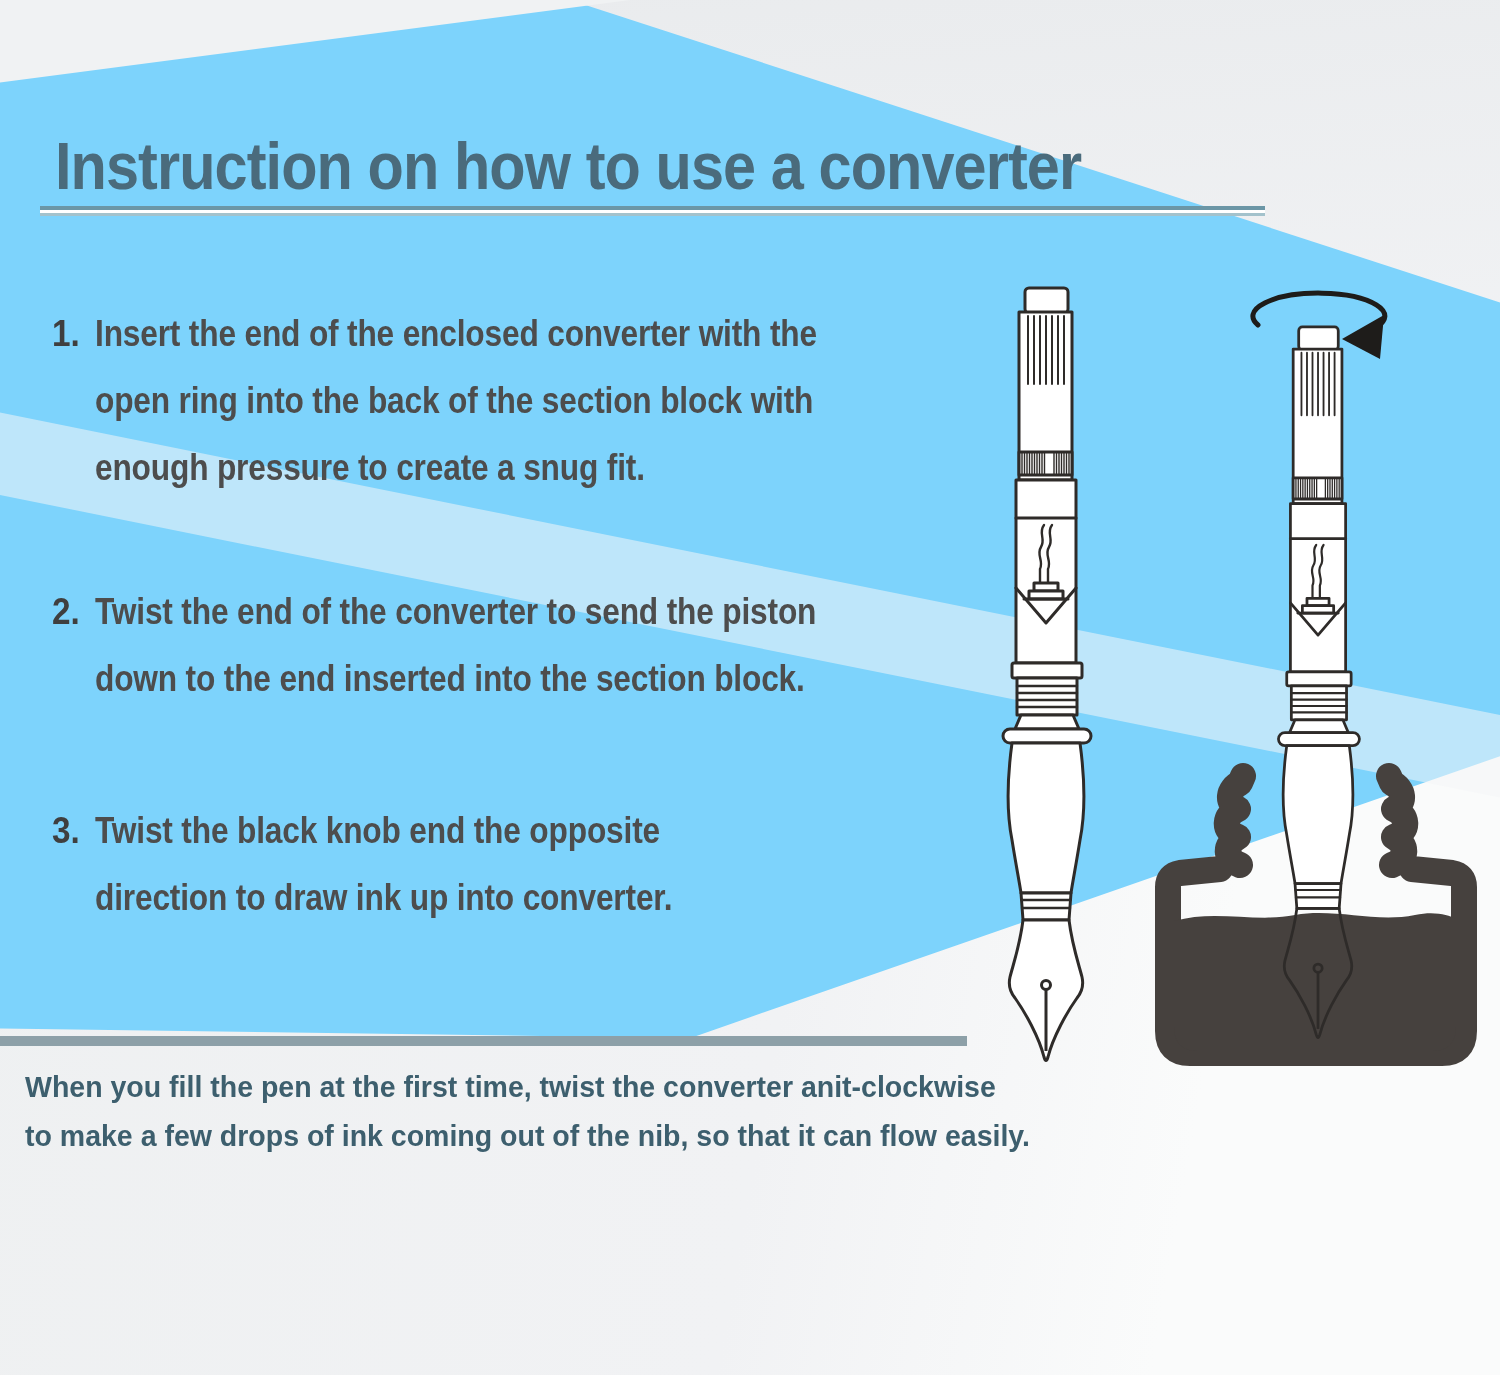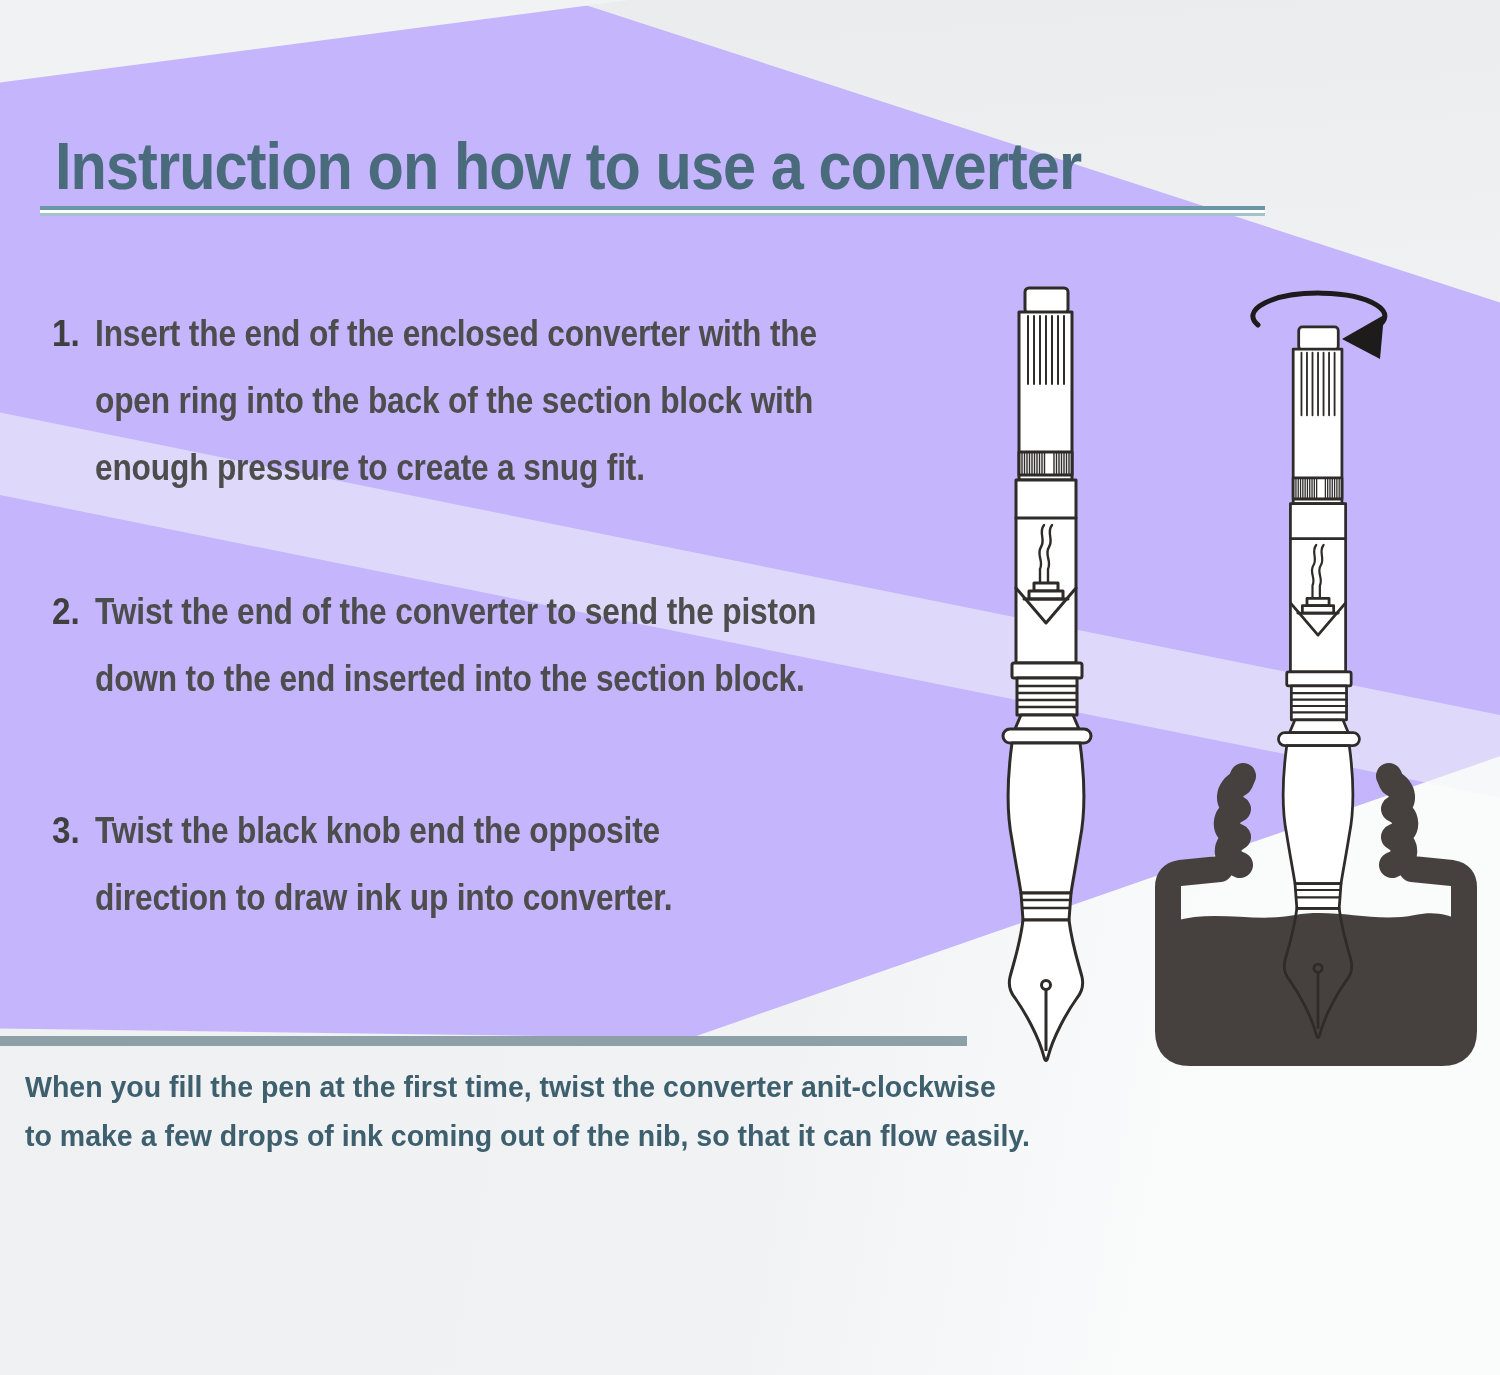--- a/index.html
+++ b/index.html
@@ -2,21 +2,21 @@
 <html style="--title: #4a6b7c; --title_underline: #6b96a6; --title_underline_light: #a3c2cc; --step_number: #3f3f3f; --step_text: #4d4d4d; --divider: #8da0a8; --note_text: #3d5f6e; --line_art: #2e2b29; --ink: #46413e;"><head>
 <meta charset="utf-8">
 <style>
   :root{
     --title:#4a6b7c; --title_underline:#6b96a6; --title_underline_light:#a3c2cc;
     --step_number:#3f3f3f; --step_text:#4d4d4d; --divider:#8da0a8;
     --note_text:#3d5f6e; --line_art:#2e2b29; --ink:#46413e;
   }
   html,body{margin:0;padding:0;}
   body{font-family:"Liberation Sans", sans-serif; background:#fff;}
-  .canvas{position:relative; width:1500px; height:1375px; overflow:hidden; background:#c4b5fd;}
+  .canvas{position:relative; width:1500px; height:1375px; overflow:hidden; background:#7dd3fc;}
 
   
   .bg{position:absolute; inset:0; pointer-events:none;}
   .bg-tr{clip-path:polygon(38% 0, 100% 0, 100% 22%);
          background:linear-gradient(176deg,#e9ebed 0%, #f3f4f6 40%, #fefefe 78%);}
   .bg-tl{clip-path:polygon(0 0, 42% 0, 0 6%); background:#f0f2f3;}
   .bg-mid{clip-path:polygon(0 30%, 100% 52%, 100% 58%, 0 36%); background:#f4f5f7; opacity:.55;}
   .bg-bottom{clip-path:polygon(0 74.8%, 46% 75.5%, 100% 55%, 100% 100%, 0 100%);
          background:linear-gradient(100deg,#eef0f1 0%, #f1f2f4 55%, #fafbfb 80%);}
 

